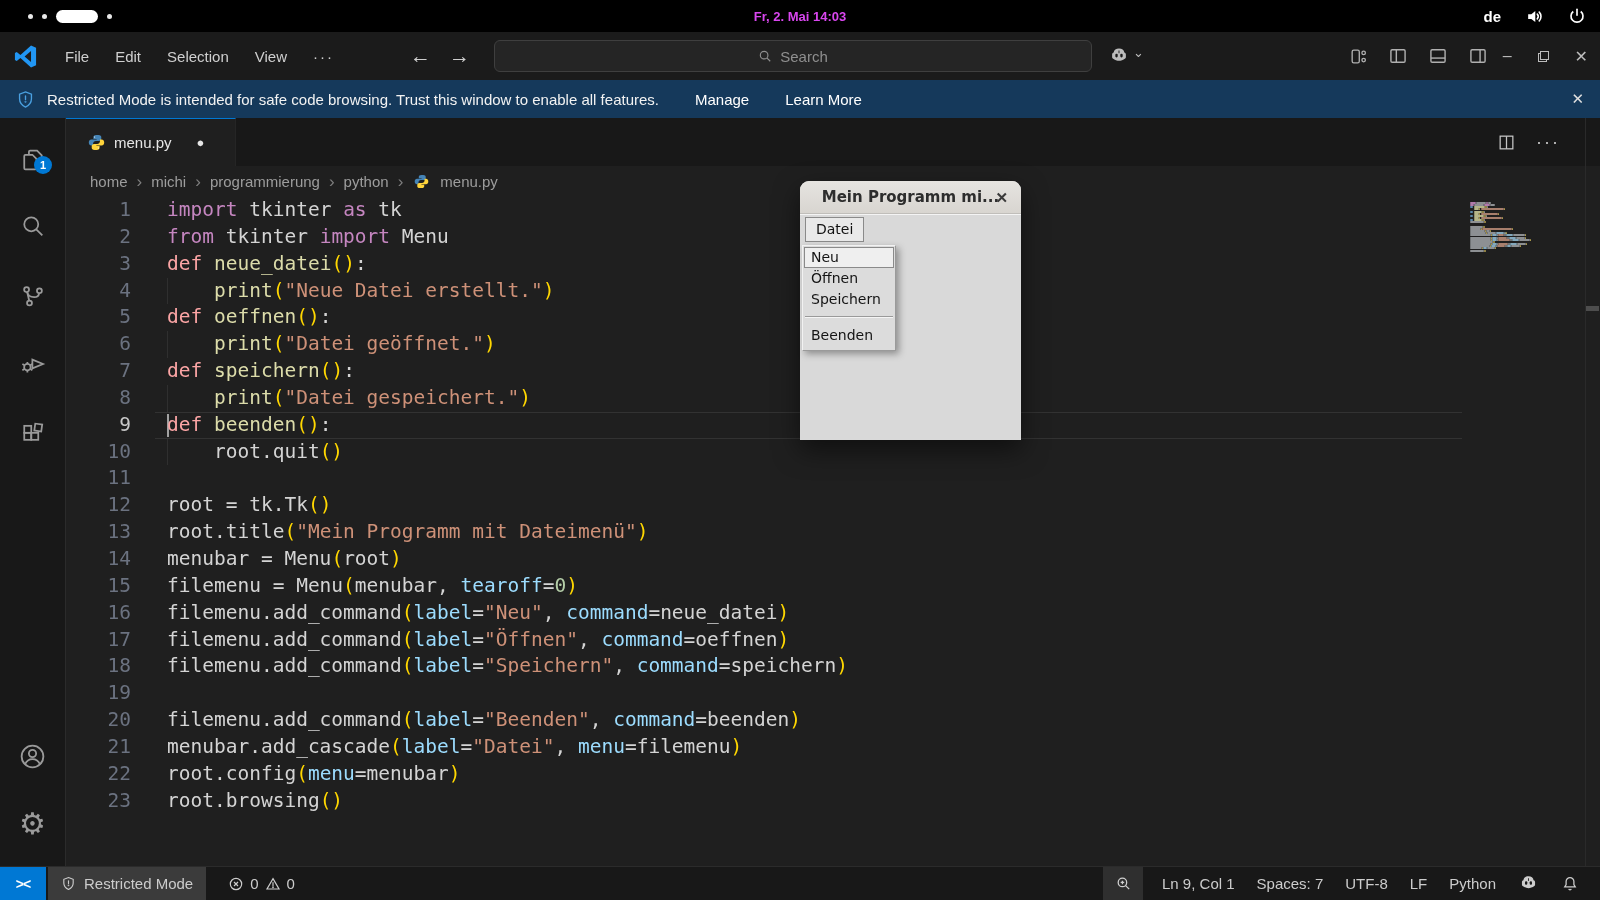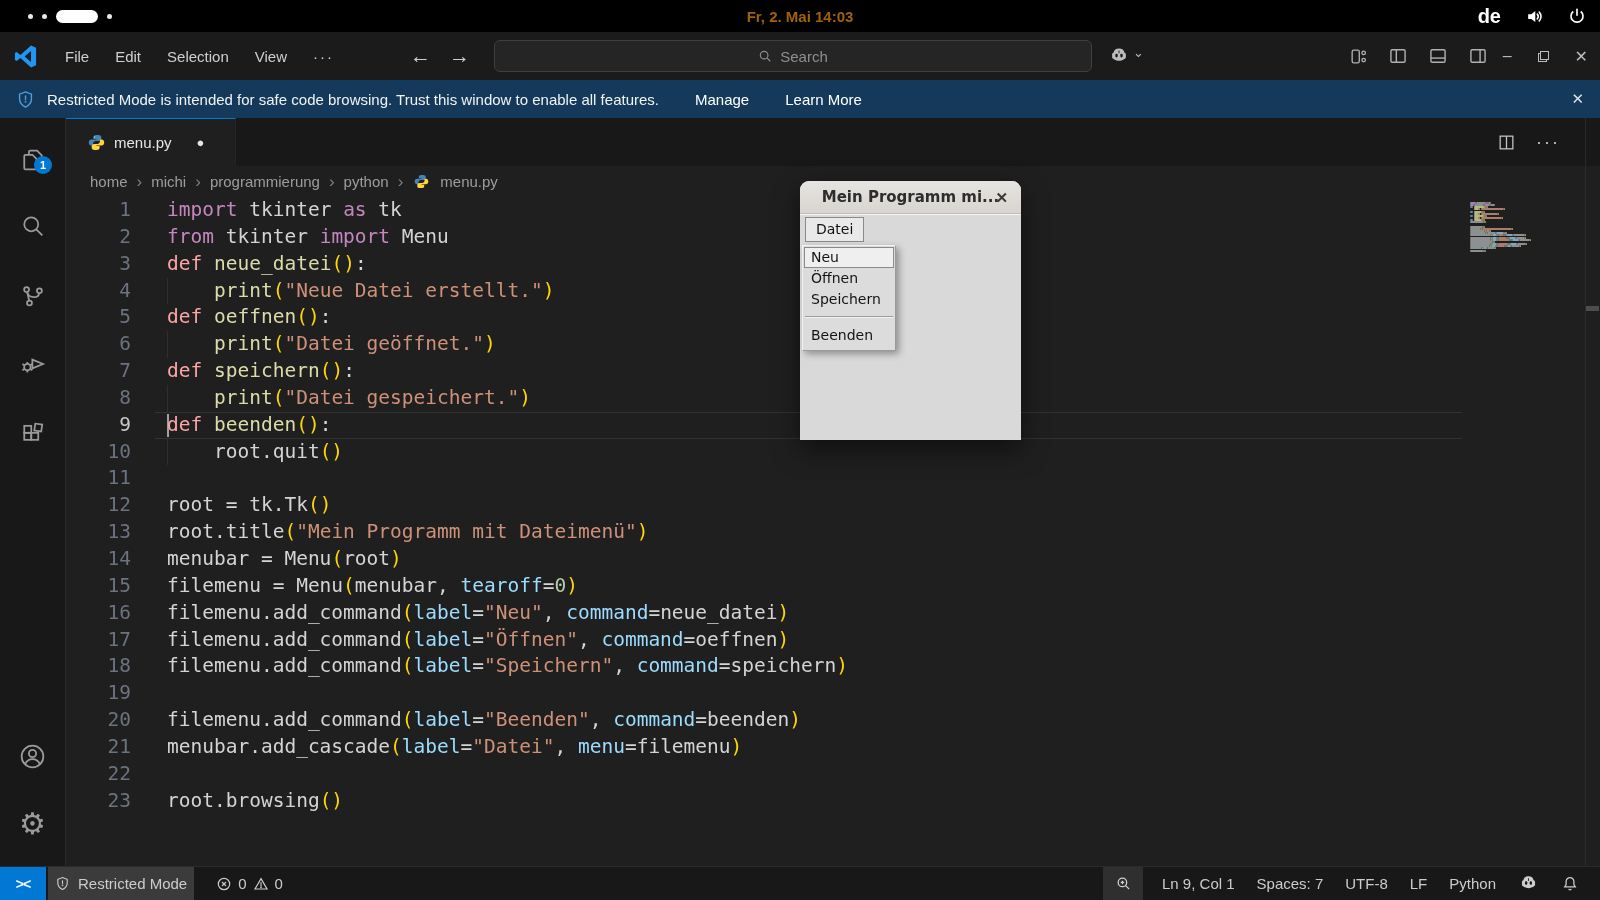--- a/index.html
+++ b/index.html
@@ -5,23 +5,23 @@
   * { box-sizing: border-box; margin:0; padding:0; }
   html,body { width:1600px; height:900px; overflow:hidden; }
   body { position:relative; background:#1f1f1f; font-family:"Liberation Sans", sans-serif; color:#ccc; }
   svg { display:block; }
 
   
   #sysbar { position:absolute; left:0; top:0; width:1600px; height:32px; background:#000; }
   #ws-pills { position:absolute; left:28px; top:0; height:32px; display:flex; align-items:center; gap:9px; }
   #ws-pills .dot { width:5px; height:5px; border-radius:50%; background:#e8e8e8; }
   #ws-pills .pill { width:42px; height:13px; border-radius:7px; background:#fff; }
-  #clock { position:absolute; left:50%; top:0; transform:translateX(-50%); height:32px; display:flex; align-items:center; color:#a16207; font-weight:bold; font-size:15px; }
+  #clock { position:absolute; left:50%; top:0; transform:translateX(-50%); height:32px; display:flex; align-items:center; color:#d946ef; font-weight:bold; font-size:13px; }
   #sys-right { position:absolute; right:14px; top:0; height:32px; display:flex; align-items:center; gap:24px; color:#fff; }
-  #kbd-layout { font-size:20px; font-weight:bold; }
+  #kbd-layout { font-size:15px; font-weight:bold; }
 
   
   #titlebar { position:absolute; left:0; top:32px; width:1600px; height:48px; background:#1b1b1b; }
   #vscode-logo { position:absolute; left:14px; top:13px; }
   #menubar-vs { position:absolute; left:52px; top:0; height:48px; display:flex; align-items:center; }
   #menubar-vs .mi { padding:6px 13px; font-size:15px; color:#cfcfcf; border-radius:5px; }
   #nav-arrows { position:absolute; left:410px; top:0; height:48px; display:flex; align-items:center; gap:18px; font-size:21px; color:#cfcfcf; }
   #searchbox { position:absolute; left:494px; top:8px; width:598px; height:32px; background:#252525; border:1px solid #3f3f3f; border-radius:6px; display:flex; align-items:center; justify-content:center; gap:8px; color:#8f8f8f; font-size:15px; }
   #copilot-tb { position:absolute; left:1108px; top:0; height:48px; display:flex; align-items:center; gap:3px; color:#bdbdbd; }
   #layout-ctrls { position:absolute; right:112px; top:0; height:48px; display:flex; align-items:center; gap:20px; }
@@ -78,21 +78,21 @@
   #tk-dropdown { position:absolute; left:2px; top:64px; width:94px; background:#dcdcdc; border:1px solid #9a9a9a; border-top-color:#f2f2f2; border-left-color:#f2f2f2; box-shadow:3px 3px 7px rgba(0,0,0,.35); padding:1px; font-family:"DejaVu Sans", sans-serif; font-size:14px; color:#141414; }
   .tk-item { padding:2px 7px 3px 7px; }
   .tk-item.active { background:#efefef; border:1px solid #8a8a8a; padding:1px 6px 2px 6px; }
   .tk-sep { height:0; border-top:1px solid #9a9a9a; border-bottom:1px solid #f5f5f5; margin:6px 1px 7px 1px; }
   #tk-dropdown .last { margin-bottom:3px; }
 
   
   #statusbar { position:absolute; left:0; top:866px; width:1600px; height:34px; background:#181818; border-top:1px solid #2b2b2b; font-size:15px; color:#cccccc; }
   #sb-left { position:absolute; left:0; top:0; height:33px; display:flex; align-items:stretch; }
   #sb-remote { width:46px; background:#0078d4; display:flex; align-items:center; justify-content:center; color:#fff; font-weight:bold; font-size:14px; letter-spacing:-1px; }
-  #sb-restricted { background:#3b3b3b; display:flex; align-items:center; gap:8px; padding:0 7px; margin-left:2px; }
+  #sb-restricted { background:#3b3b3b; display:flex; align-items:center; gap:8px; padding:0 13px; margin-left:2px; }
   #sb-problems { display:flex; align-items:center; gap:6px; padding:0 10px; margin-left:12px; }
   #sb-right { position:absolute; right:10px; top:0; height:33px; display:flex; align-items:center; }
   #sb-right .sbi { padding:0 11px; }
   #sb-zoom { background:#2f2f2f; height:33px; width:40px; display:flex; align-items:center; justify-content:center; margin-right:8px; }
   #sb-right .ico { padding:0 11px; display:flex; align-items:center; }
 </style>
 </head>
 <body>
 
 <div id="sysbar">
@@ -318,21 +318,21 @@
       <div class="code-line"><span class="ln">12</span><span class="lt"><span class="tok-v">root = tk.Tk</span><span class="tok-p">()</span></span></div>
       <div class="code-line"><span class="ln">13</span><span class="lt"><span class="tok-v">root.title</span><span class="tok-p">(</span><span class="tok-s">"Mein Programm mit Dateimenü"</span><span class="tok-p">)</span></span></div>
       <div class="code-line"><span class="ln">14</span><span class="lt"><span class="tok-v">menubar = Menu</span><span class="tok-p">(</span><span class="tok-v">root</span><span class="tok-p">)</span></span></div>
       <div class="code-line"><span class="ln">15</span><span class="lt"><span class="tok-v">filemenu = Menu</span><span class="tok-p">(</span><span class="tok-v">menubar, </span><span class="tok-a">tearoff</span><span class="tok-v">=</span><span class="tok-n">0</span><span class="tok-p">)</span></span></div>
       <div class="code-line"><span class="ln">16</span><span class="lt"><span class="tok-v">filemenu.add_command</span><span class="tok-p">(</span><span class="tok-a">label</span><span class="tok-v">=</span><span class="tok-s">"Neu"</span><span class="tok-v">, </span><span class="tok-a">command</span><span class="tok-v">=neue_datei</span><span class="tok-p">)</span></span></div>
       <div class="code-line"><span class="ln">17</span><span class="lt"><span class="tok-v">filemenu.add_command</span><span class="tok-p">(</span><span class="tok-a">label</span><span class="tok-v">=</span><span class="tok-s">"Öffnen"</span><span class="tok-v">, </span><span class="tok-a">command</span><span class="tok-v">=oeffnen</span><span class="tok-p">)</span></span></div>
       <div class="code-line"><span class="ln">18</span><span class="lt"><span class="tok-v">filemenu.add_command</span><span class="tok-p">(</span><span class="tok-a">label</span><span class="tok-v">=</span><span class="tok-s">"Speichern"</span><span class="tok-v">, </span><span class="tok-a">command</span><span class="tok-v">=speichern</span><span class="tok-p">)</span></span></div>
       <div class="code-line"><span class="ln">19</span></div>
       <div class="code-line"><span class="ln">20</span><span class="lt"><span class="tok-v">filemenu.add_command</span><span class="tok-p">(</span><span class="tok-a">label</span><span class="tok-v">=</span><span class="tok-s">"Beenden"</span><span class="tok-v">, </span><span class="tok-a">command</span><span class="tok-v">=beenden</span><span class="tok-p">)</span></span></div>
       <div class="code-line"><span class="ln">21</span><span class="lt"><span class="tok-v">menubar.add_cascade</span><span class="tok-p">(</span><span class="tok-a">label</span><span class="tok-v">=</span><span class="tok-s">"Datei"</span><span class="tok-v">, </span><span class="tok-a">menu</span><span class="tok-v">=filemenu</span><span class="tok-p">)</span></span></div>
-      <div class="code-line"><span class="ln">22</span></div>
+      <div class="code-line"><span class="ln">22</span><span class="lt"><span class="tok-v">root.config</span><span class="tok-p">(</span><span class="tok-a">menu</span><span class="tok-v">=menubar</span><span class="tok-p">)</span></span></div>
       <div class="code-line"><span class="ln">23</span><span class="lt"><span class="tok-v">root.browsing</span><span class="tok-p">()</span></span></div>
     </div>
   <div id="minimap">
       <div class="mm-bar" style="left: 0px; top: 0px; width: 6.3px; background: rgb(176, 124, 171);"></div>
       <div class="mm-bar" style="left: 6.3px; top: 0px; width: 9.45px; background: rgb(141, 144, 147);"></div>
       <div class="mm-bar" style="left: 15.75px; top: 0px; width: 2.1px; background: rgb(176, 124, 171);"></div>
       <div class="mm-bar" style="left: 17.85px; top: 0px; width: 3.15px; background: rgb(141, 144, 147);"></div>
       <div class="mm-bar" style="left: 0px; top: 2.16px; width: 4.2px; background: rgb(176, 124, 171);"></div>
       <div class="mm-bar" style="left: 4.2px; top: 2.16px; width: 9.45px; background: rgb(141, 144, 147);"></div>
       <div class="mm-bar" style="left: 13.65px; top: 2.16px; width: 6.3px; background: rgb(176, 124, 171);"></div>

